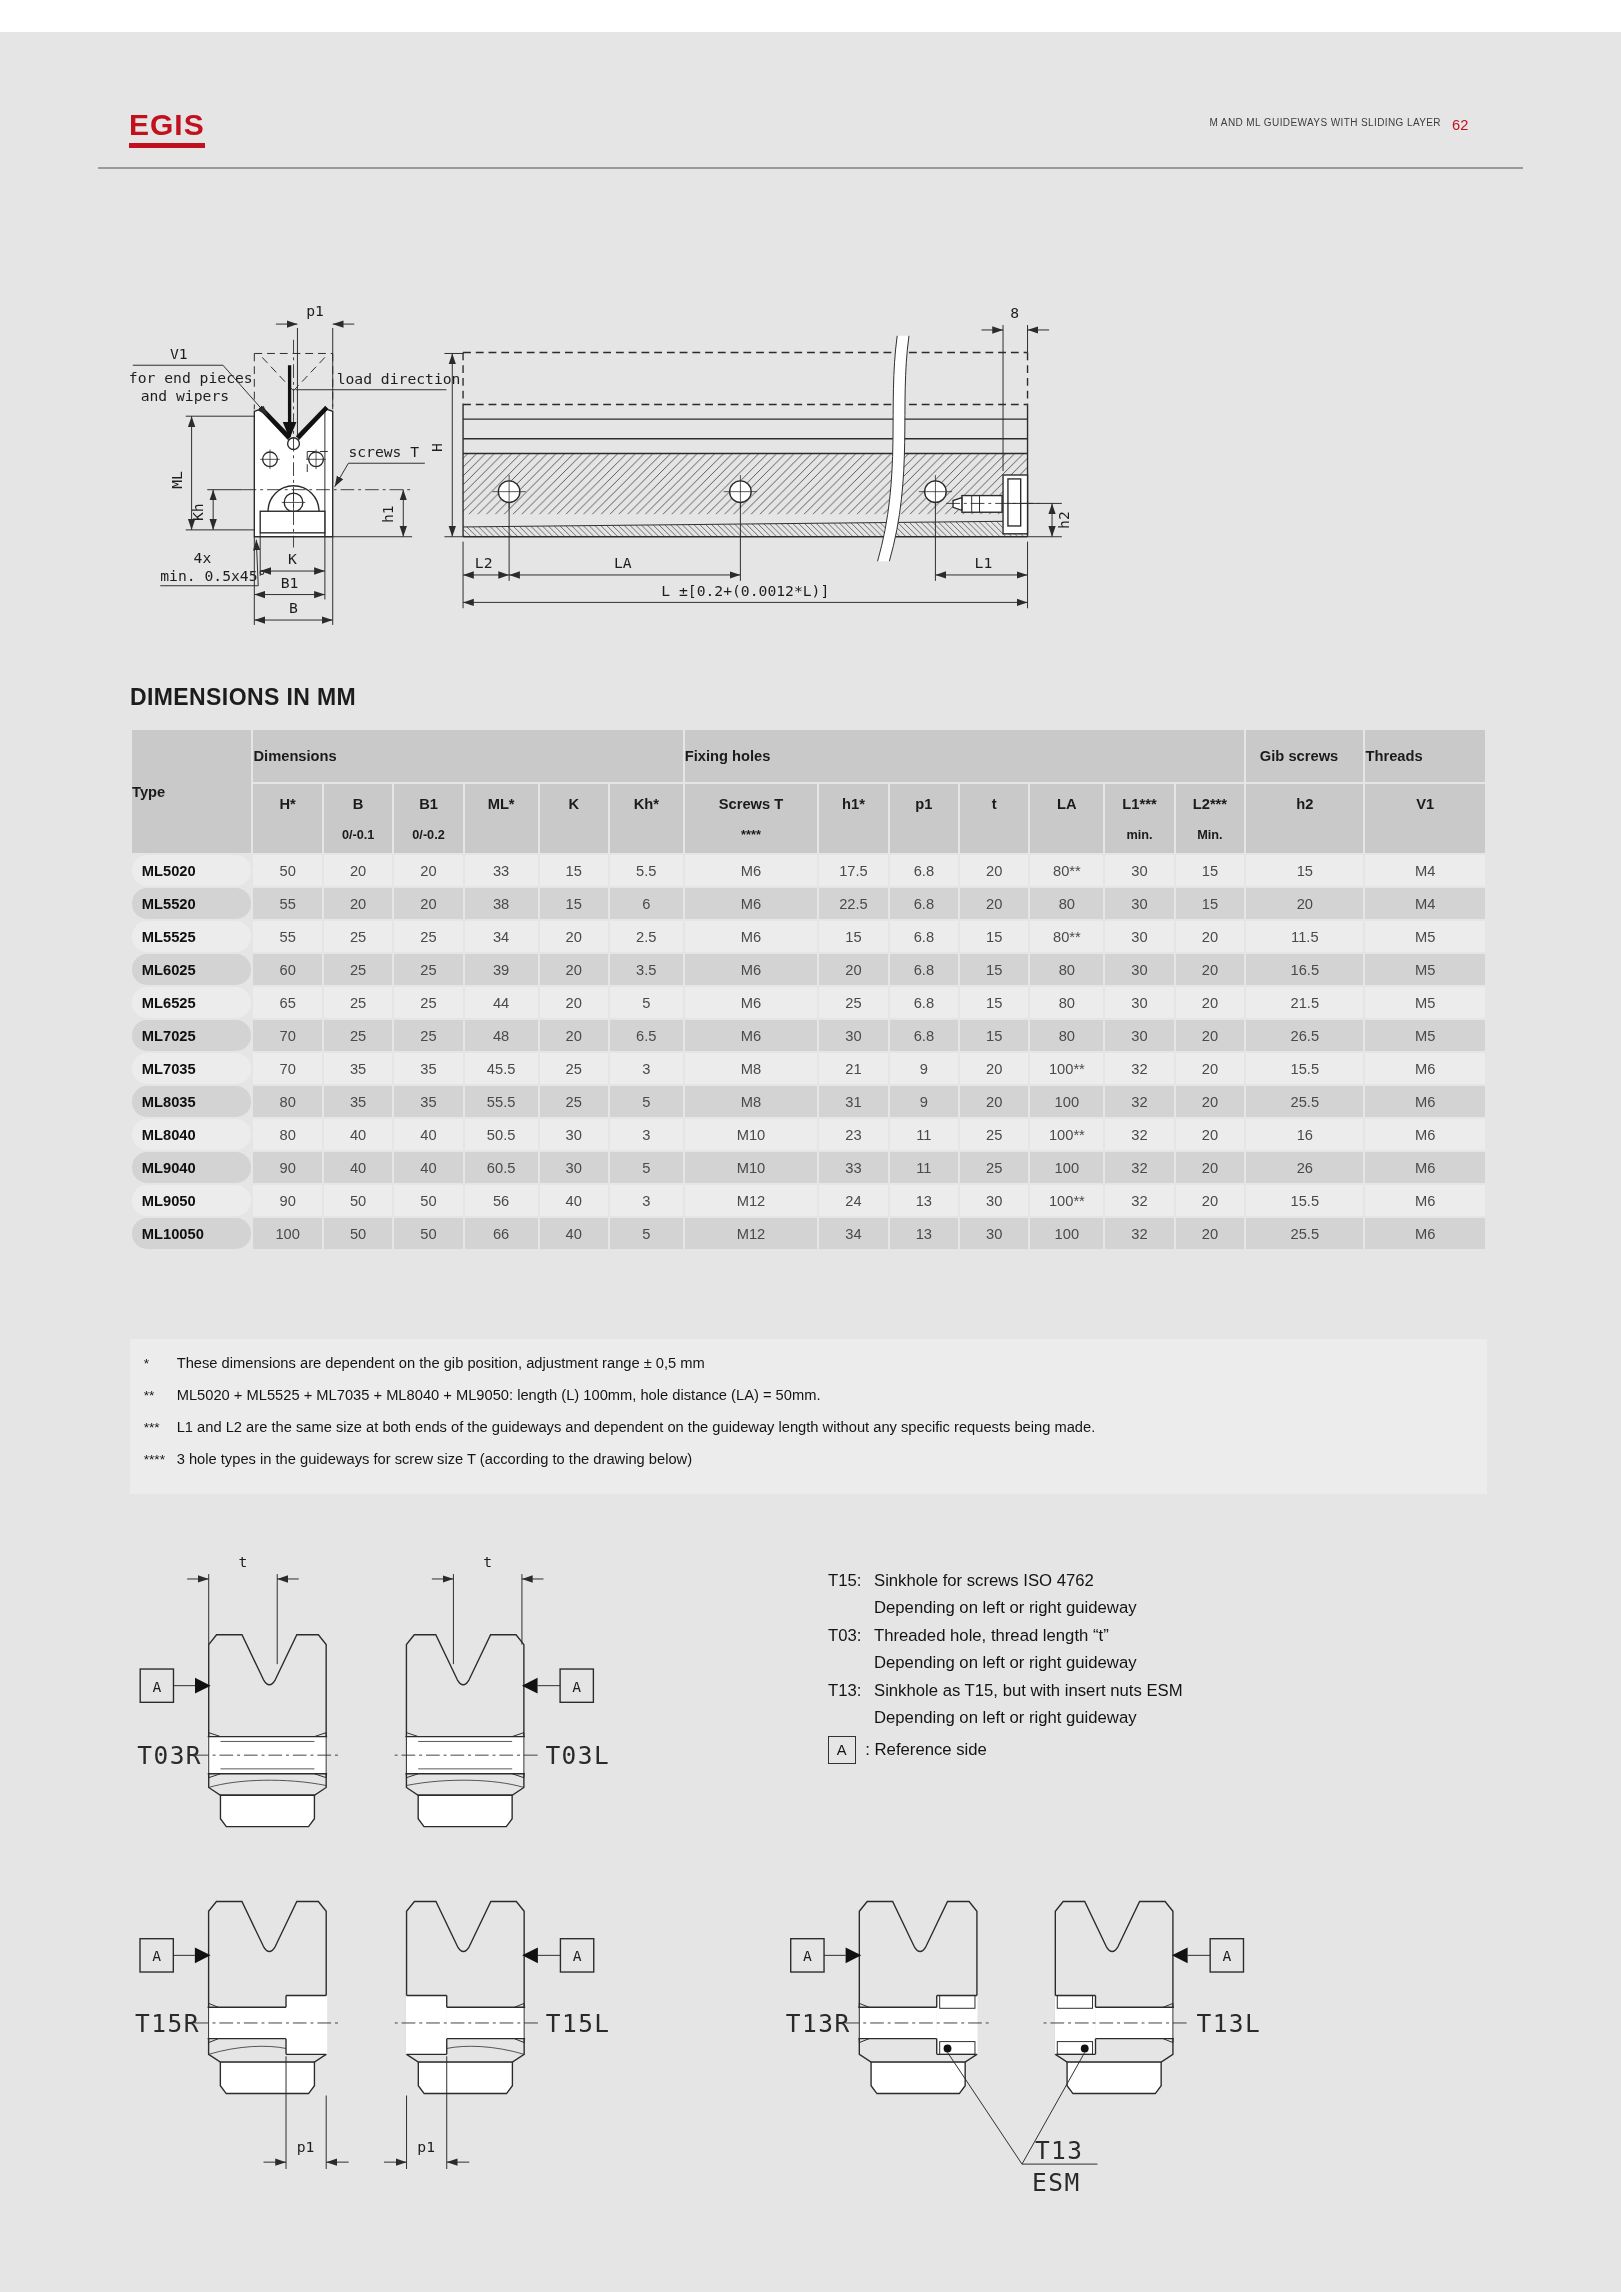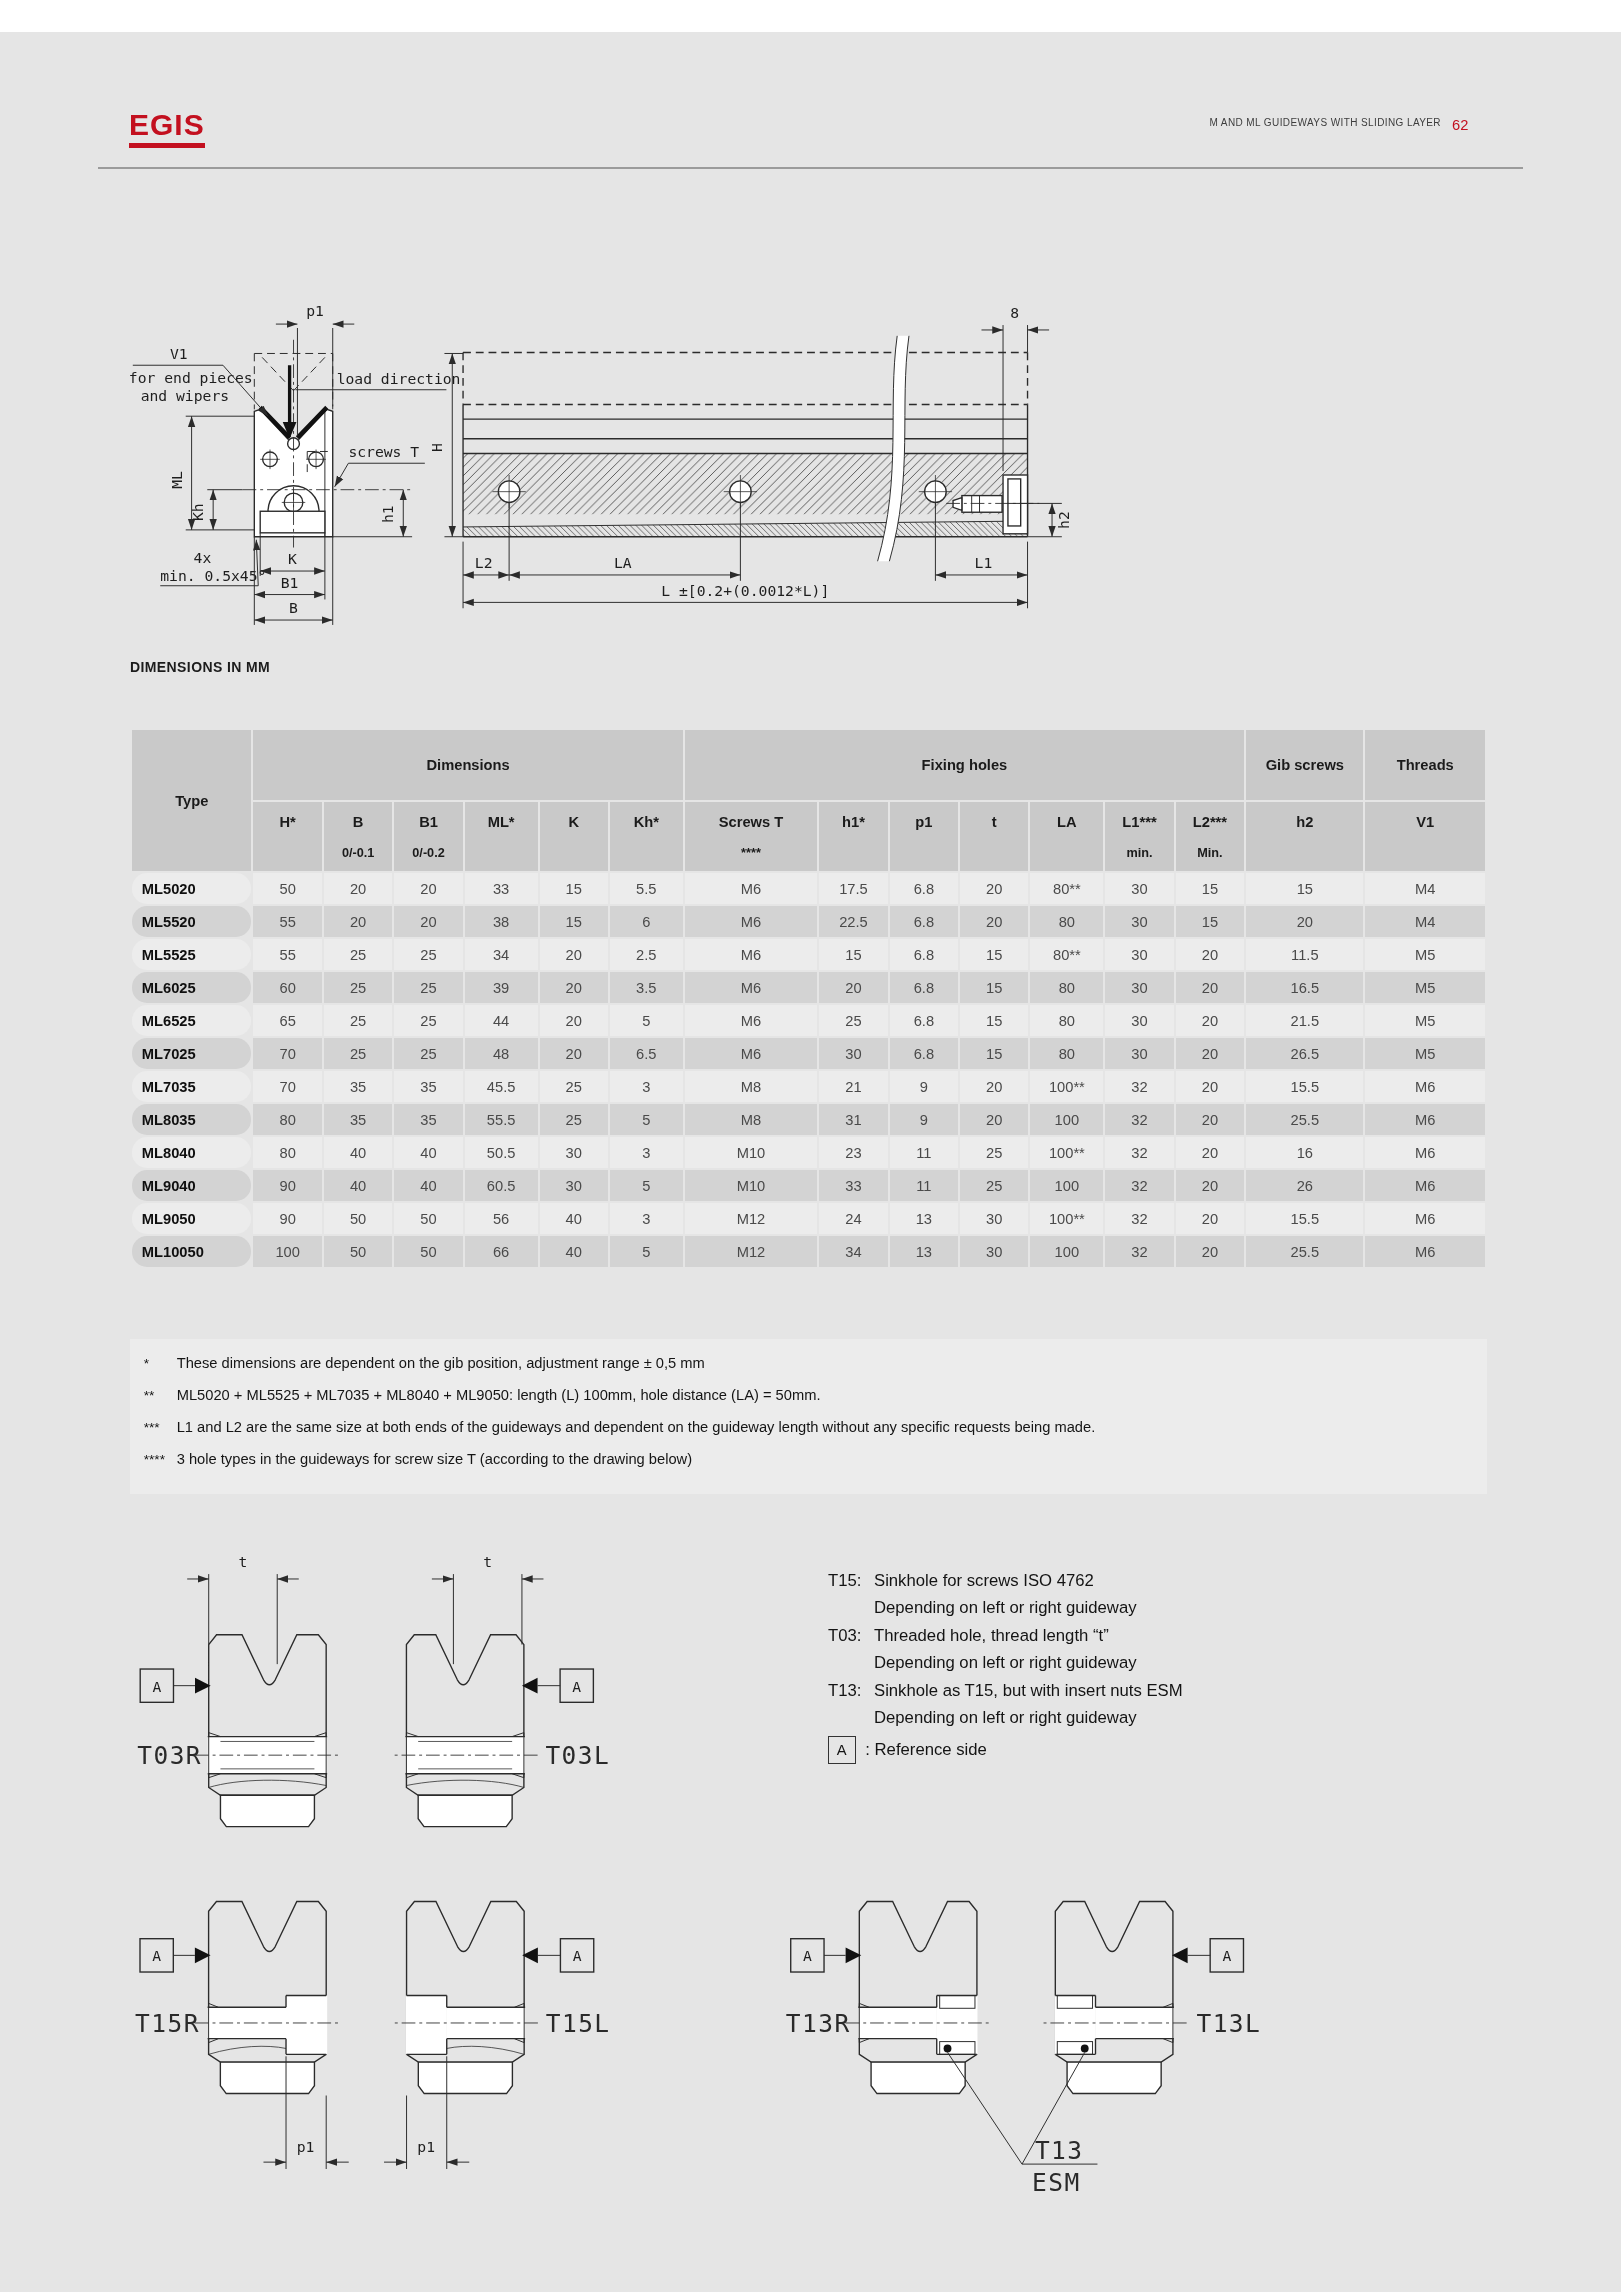--- a/index.html
+++ b/index.html
@@ -6,27 +6,27 @@
   .page{position:relative;width:1621px;height:2293px;background:#e5e5e5;overflow:hidden;
         font-family:"Liberation Sans",sans-serif;color:#1a1a1a;margin-top:32px;}
   
   .logo{position:absolute;left:129px;top:78px;color:#c3101f;font-weight:900;font-size:30px;
         line-height:1;letter-spacing:1px;border-bottom:5.9px solid #c3101f;padding-bottom:2.9px;}
   .hdr-title{position:absolute;top:85px;left:0;width:1441px;text-align:right;font-size:10px;
         color:#3d3d3d;letter-spacing:0.4px;}
   .hdr-page{position:absolute;top:85px;left:1452px;font-size:14.7px;font-weight:400;color:#c3101f;}
   .hdr-rule{position:absolute;left:98px;top:135px;width:1425px;height:2px;background:#9b9b9b;}
   
-  .caption{position:absolute;left:130px;top:627px;font-size:14px;font-weight:600;color:#1c1c1c;
+  .caption{position:absolute;left:130px;top:652px;font-size:23px;font-weight:600;color:#1c1c1c;
         letter-spacing:0.4px;}
   
   .dims-table{position:absolute;left:130px;top:696px;width:1357px;border-collapse:separate;
         border-spacing:2.9px;table-layout:fixed;}
   .dims-table th,.dims-table td{font-size:14.7px;padding:0;margin:0;}
-  .h1row th{background:#c9c9c9;font-weight:700;color:#1b1b1b;height:70px;vertical-align:middle;text-align:center;}
+  .h1row th{background:#c9c9c9;font-weight:700;color:#1b1b1b;height:52px;vertical-align:middle;text-align:left;}
   .h2row th{background:#c9c9c9;font-weight:700;color:#1b1b1b;height:69px;vertical-align:middle;text-align:center;}
   .h2row th .hmain{margin-top:2px;}
   .h2row th .hsub{font-size:12.7px;margin-top:15.7px;min-height:15.7px;}
   th.type-h{vertical-align:middle;}
   .dims-table tbody th.type{ text-align:left;padding-left:9.8px;font-weight:700;color:#0f0f0f;height:31px;border-radius:15px;}
   .dims-table tbody td{text-align:center;color:#4a4a4a;height:31px;}
   tr.odd  th.type, tr.odd  td{background:#ececec;}
   tr.even th.type, tr.even td{background:#d3d3d3;}
   
   .footnotes{position:absolute;left:130px;top:1307px;width:1357px;height:155px;background:#ececec;}

